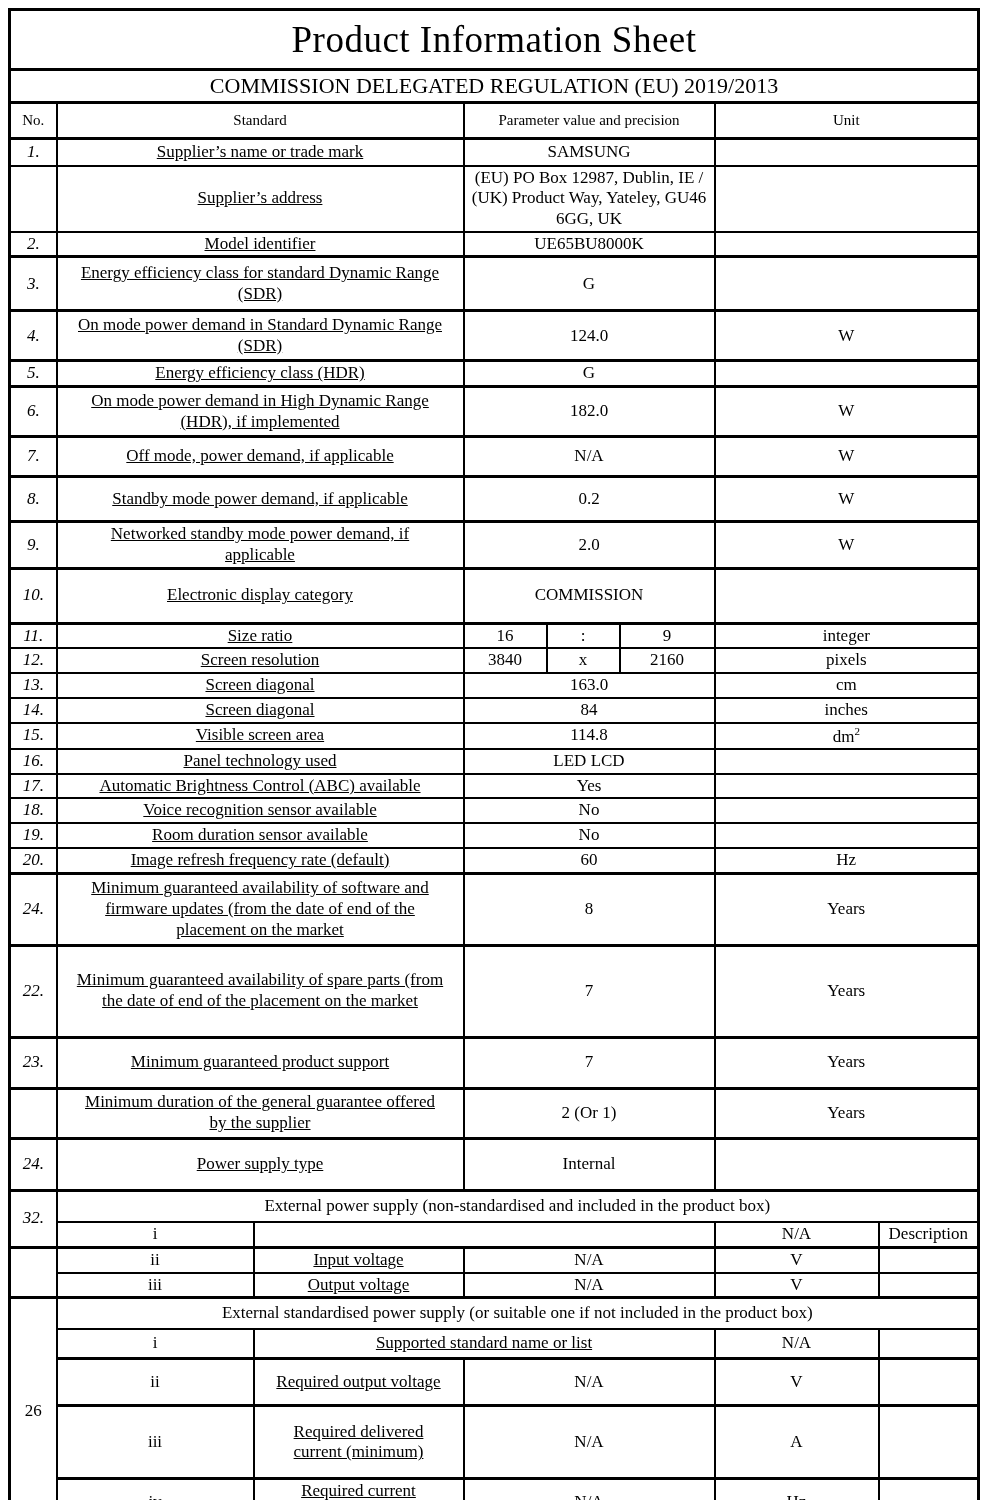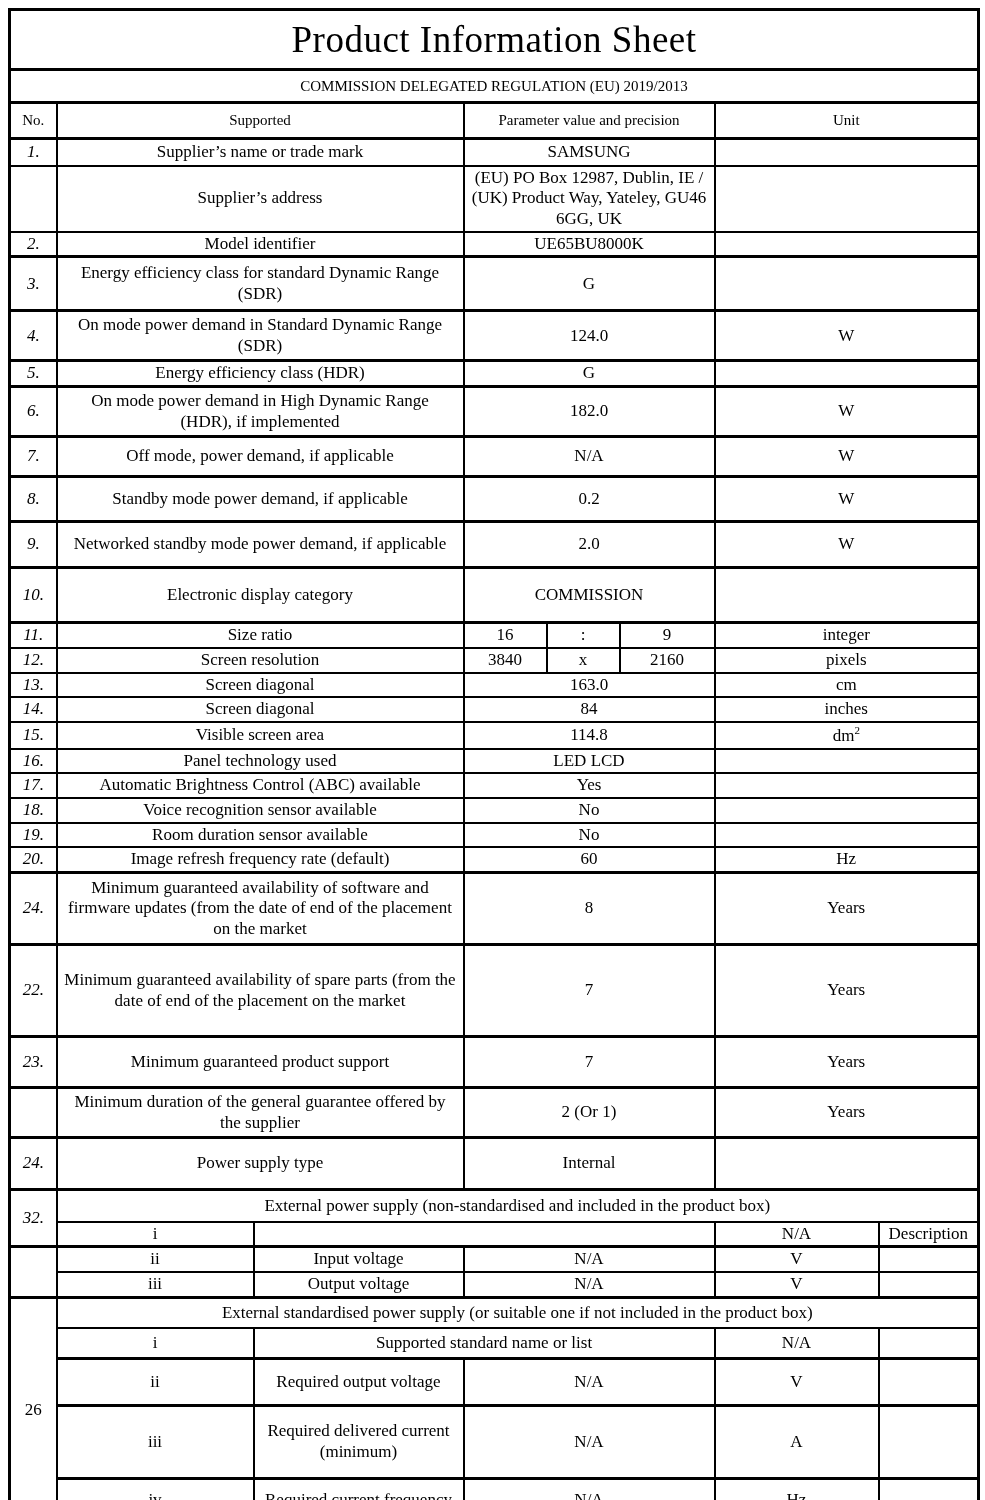--- a/index.html
+++ b/index.html
@@ -5,26 +5,26 @@
   html,body{margin:0;padding:0;background:#fff;}
   body{width:985px;height:1500px;position:relative;color:#000;
        font-family:"Liberation Serif", serif;}
   .sheet{position:absolute;left:8px;top:8px;width:969px;}
   table{border-collapse:collapse;table-layout:fixed;width:969px;border:3px solid #000;}
   td{border:2px solid #000;text-align:center;vertical-align:middle;
      font-size:17px;line-height:1.22;padding:1px 4px;overflow:hidden;
      word-wrap:break-word;}
   tr.tk td{border-top-width:3px;}
   .title-row td{font-size:37px;letter-spacing:.5px;}
-  .subtitle-row td{font-size:15px;}
+  .subtitle-row td{font-size:22px;}
   .head-row td{font-size:15px;margin-top:42px;}
   td.no{font-style:italic;}
   td.sub{font-style:normal;}
   td.no-plain{font-style:normal;}
-  td.param{padding:1px 6px;}
+  td.param{padding:1px 18px;text-decoration:underline;}
   sup{font-size:11px;}
 </style>
 </head>
 <body>
 
 <div class="sheet">
 <table>
   <colgroup>
     <col style="width:47px">
         <col style="width:197px">
@@ -38,21 +38,21 @@
 
   <tbody>
         <tr class="title-row" style="height:60px">
     <td colspan="8">Product Information Sheet</td>
   </tr>
   <tr class="subtitle-row tk" style="height:33px">
     <td colspan="8">COMMISSION DELEGATED REGULATION (EU) 2019/2013</td>
   </tr>
   <tr class="head-row tk" style="height:36px">
     <td>No.</td>
-    <td colspan="2">Supported</td>
+    <td colspan="2">Standard</td>
     <td colspan="3">Parameter value and precision</td>
     <td colspan="2">Unit</td>
   </tr>
 
   <tr class="tk" style="height:27px">
     <td class="no">1.</td>
     <td colspan="2" class="param">Supplier’s name or trade mark</td>
     <td colspan="3" class="val">SAMSUNG</td>
     <td colspan="2" class="unit"></td>
   </tr>

